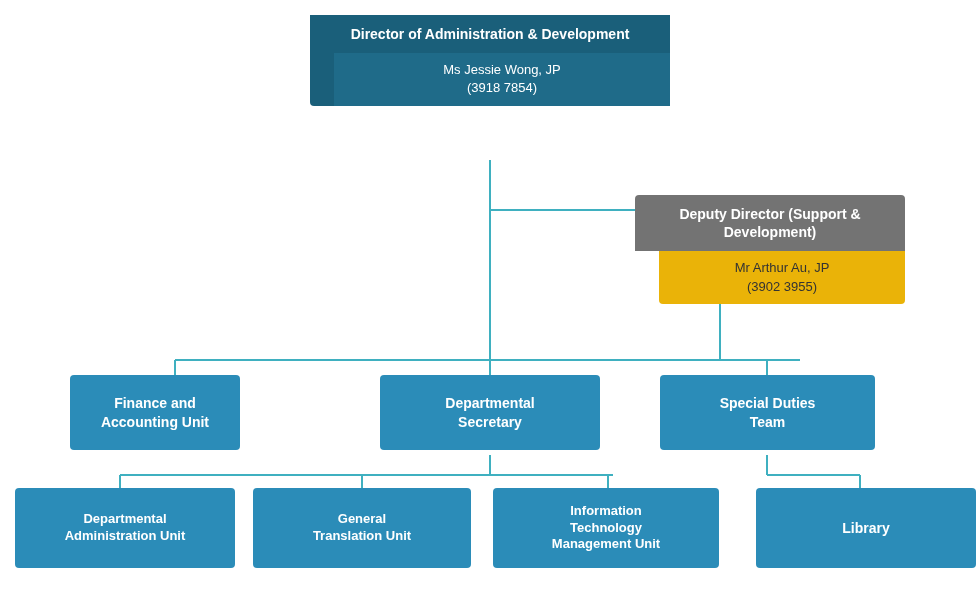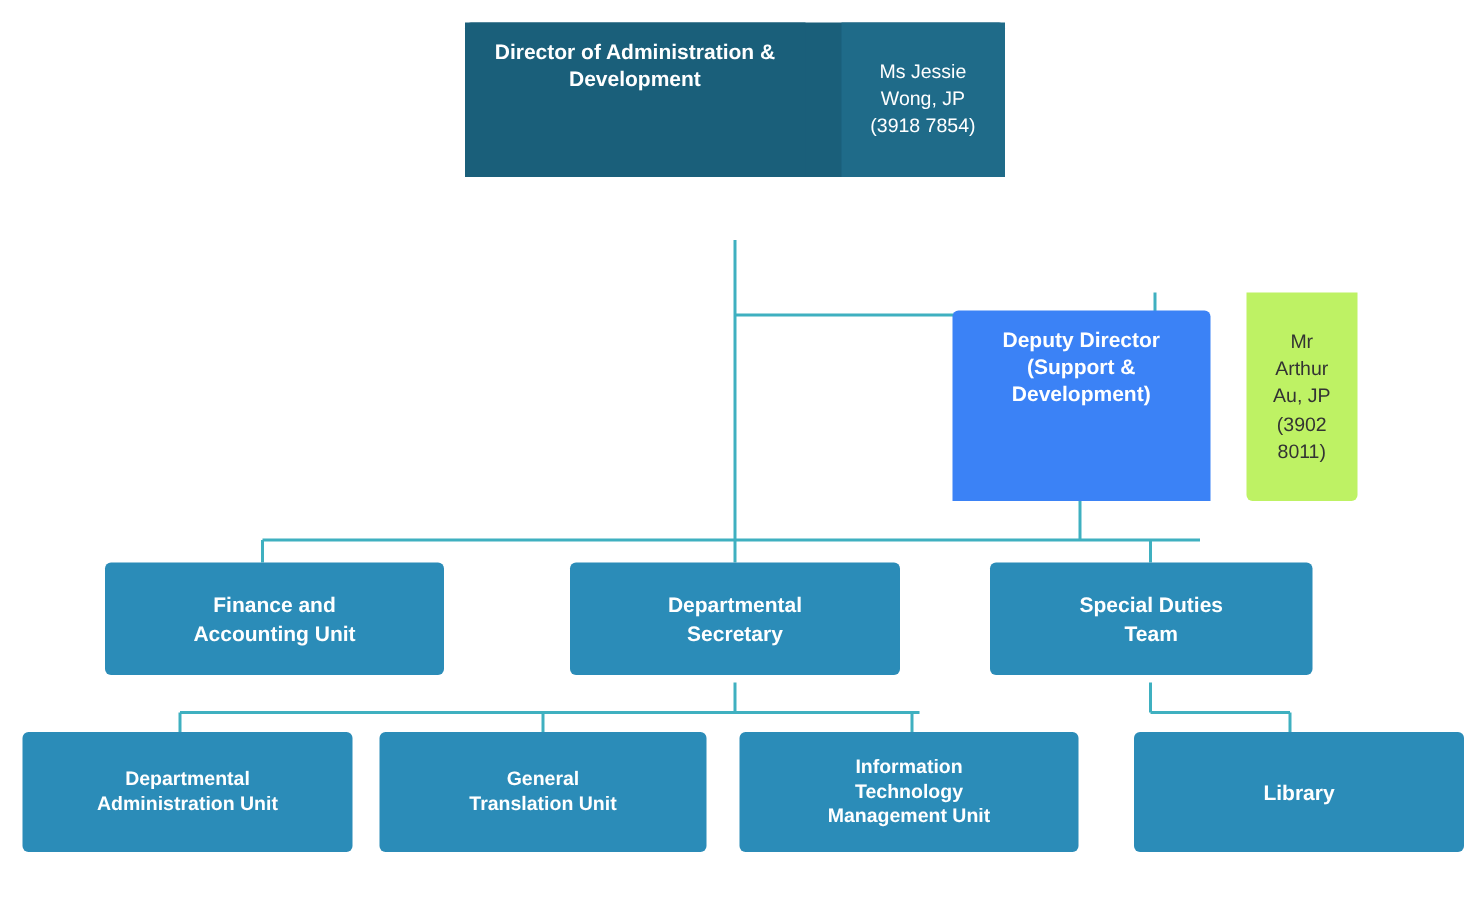--- a/index.html
+++ b/index.html
@@ -18,32 +18,32 @@
       position: relative;
     }
 
     
     .box {
       position: absolute;
       border-radius: 4px;
       text-align: center;
       color: #fff;
       display: flex;
-      flex-direction: row;
+      flex-direction: column;
     }
 
     .box-header {
       padding: 10px 12px;
       font-weight: bold;
       font-size: 14px;
       line-height: 1.3;
     }
 
     .box-sub {
-      padding: 24px 12px;
+      padding: 8px 12px;
       font-size: 13px;
       line-height: 1.4;
       margin-left: 24px;
     }
 
     
     .style-dark {
       background: #1a5f7a;
     }
     .style-dark .box-header {
@@ -127,28 +127,28 @@
 
   <div class="box style-dark" style="left:310px; top:15px; width:360px;">
     <div class="box-header">Director of Administration &amp; Development</div>
     <div class="box-sub">
       <span>Ms Jessie Wong, JP</span><br>
       <span>(3918 7854)</span>
     </div>
   </div>
 
   <div class="box" style="left:635px; top:195px; width:270px;">
-    <div class="box-header style-deputy-header" style="background:#3b82f6; border-radius:4px 4px 0 0;margin-top:12px;">Deputy Director (Support &amp; Development)</div>
-    <div class="box-sub style-deputy-sub" style="background:#bef264; color:#333; border-radius:0 0 4px 4px;">
+    <div class="box-header style-deputy-header" style="background:#737373; border-radius:4px 4px 0 0;">Deputy Director (Support &amp; Development)</div>
+    <div class="box-sub style-deputy-sub" style="background:#eab308; color:#333; border-radius:0 0 4px 4px;">
       <span>Mr Arthur Au, JP</span><br>
-      <span>(3902 8011)</span>
+      <span>(3902 3955)</span>
     </div>
   </div>
 
-  <div class="box style-medium" style="left:70px; top:375px; width:226px; min-height:75px; justify-content:center; align-items:center;">
+  <div class="box style-medium" style="left:70px; top:375px; width:170px; min-height:75px; justify-content:center; align-items:center;">
     <div class="box-header" style="width:100%;">Finance and<br>Accounting Unit</div>
   </div>
 
   <div class="box style-medium" style="left:380px; top:375px; width:220px; min-height:75px; justify-content:center; align-items:center;">
     <div class="box-header" style="width:100%;">Departmental<br>Secretary</div>
   </div>
 
   <div class="box style-medium" style="left:660px; top:375px; width:215px; min-height:75px; justify-content:center; align-items:center;">
     <div class="box-header" style="width:100%;">Special Duties<br>Team</div>
   </div>

